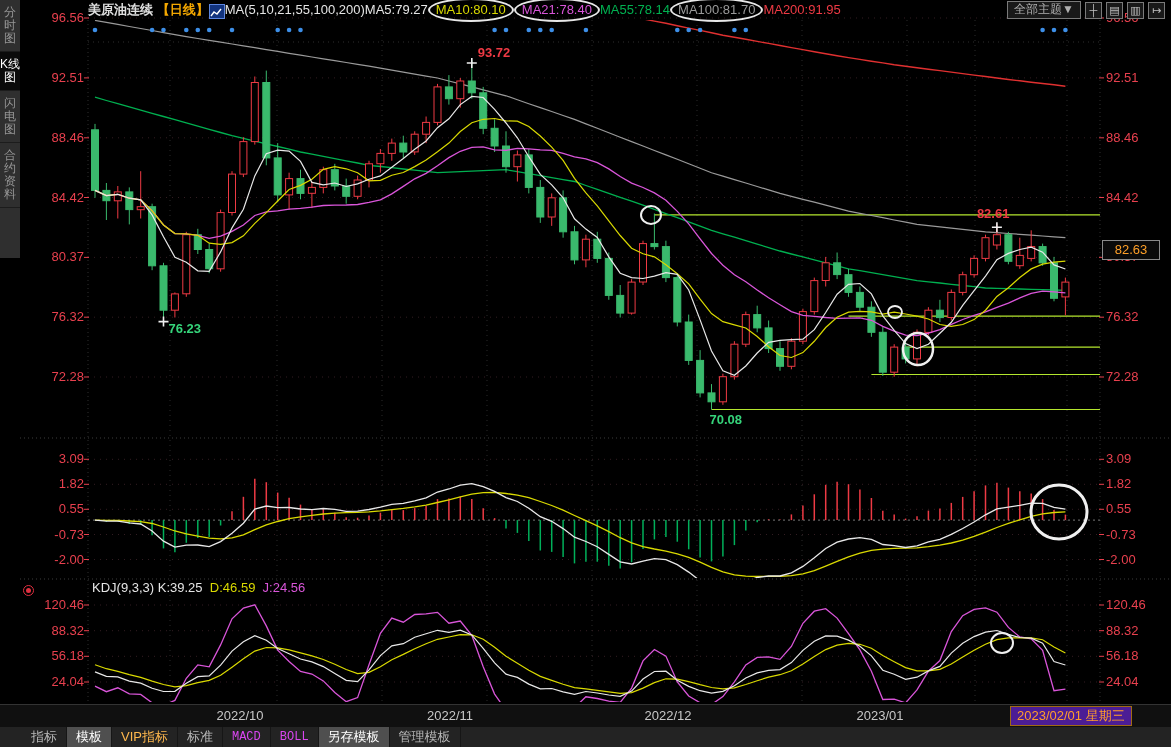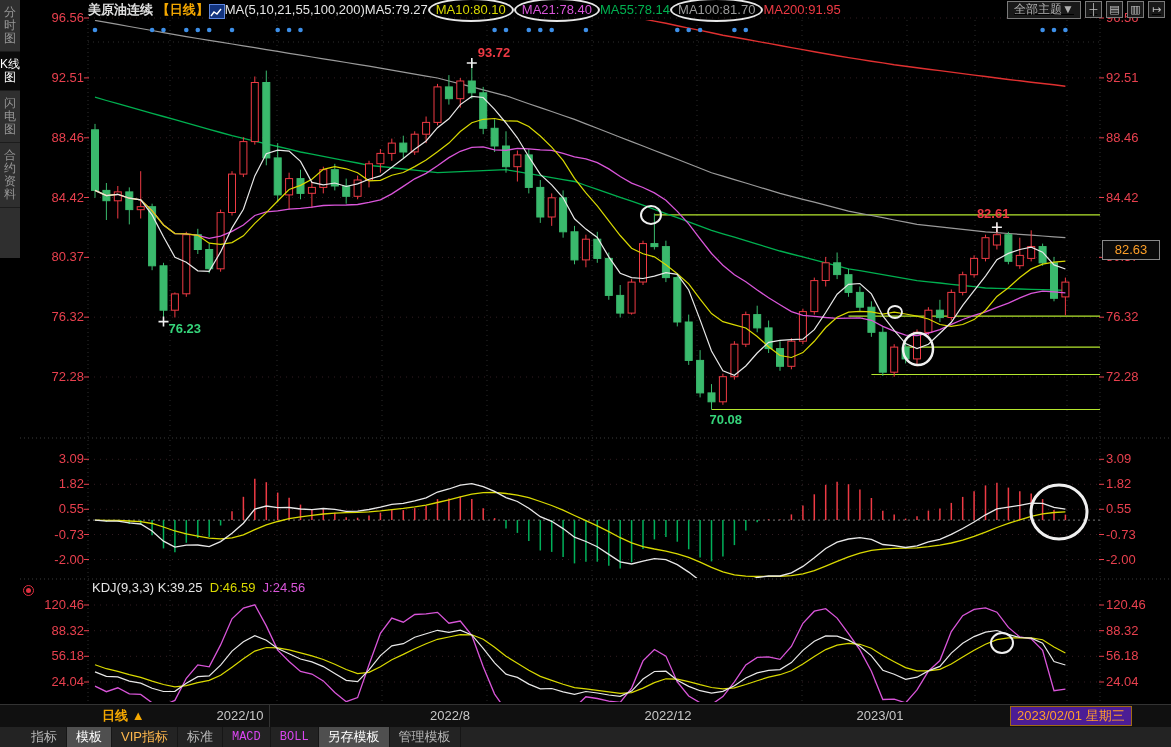--- a/index.html
+++ b/index.html
@@ -12,21 +12,21 @@
   .side-item.active{background:#0b0b0b;color:#ffffff;}
   
   #header{position:absolute;left:88px;top:0;height:20px;display:flex;align-items:center;
           font-size:13px;line-height:20px;white-space:nowrap;z-index:4;}
   .c-white{color:#e5e5e5}.c-yellow{color:#d9d900}.c-magenta{color:#d955d9}
   .c-green{color:#00b050}.c-gray{color:#9a9a9a}.c-red{color:#ee3a44}
   .sym{color:#e0e0e0;font-weight:bold}.period-tag{color:#f5a800;font-weight:bold}
   .circled{border:2px solid #e8e8e8;border-radius:50%;padding:0 6px;}
   .chart-ico{display:inline-block;width:14px;height:13px;background:#12337e;border:1px solid #5c86e0;
              position:relative;top:1px;}
-  #header-right{position:absolute;right:6px;top:1px;display:flex;gap:4px;align-items:flex-start;z-index:4;text-decoration:underline;}
+  #header-right{position:absolute;right:6px;top:1px;display:flex;gap:4px;align-items:center;z-index:4;}
   .hbtn{border:1px solid #7a7a7a;background:#191919;color:#b0b0b0;font-size:12px;height:16px;
         line-height:15px;padding:0 6px;cursor:pointer;}
   .hicon{display:inline-block;width:15px;height:15px;border:1px solid #7a7a7a;background:#191919;
          color:#c0c0c0;font-size:11px;line-height:14px;text-align:center;cursor:pointer;}
   
   .pane-head{position:absolute;left:92px;font-size:13px;white-space:nowrap;z-index:3;}
   
   #price-box{position:absolute;left:1102px;top:240px;width:56px;height:18px;border:1px solid #8a8a8a;
              background:#0a0a0a;color:#ffa028;font-size:13px;line-height:18px;text-align:center;z-index:3;}
   
@@ -518,26 +518,22 @@
   <div class="pane-head" style="top:580px">
     <span class="c-white">KDJ(9,3,3)</span>
     <span class="c-white">K:39.25</span>&nbsp;
     <span class="c-yellow">D:46.59</span>&nbsp;
     <span class="c-magenta">J:24.56</span>
   </div>
 
   <div id="price-box">82.63</div>
 
   <div id="date-row">
-    <div id="period-cell">
-      <span>日线</span>
-      <span>▲</span>
-    </div>
     <span class="date-label" style="left:240px">2022/10</span>
-    <span class="date-label" style="left:450px">2022/8</span>
+    <span class="date-label" style="left:450px">2022/11</span>
     <span class="date-label" style="left:668px">2022/12</span>
     <span class="date-label" style="left:880px">2023/01</span>
     <span id="date-current">2023/02/01 星期三</span>
   </div>
 
   <div id="toolbar">
     <span class="tb-item">指标</span>
     <span class="tb-item active">模板</span>
     <span class="tb-item vip">VIP指标</span>
     <span class="tb-item">标准</span>

